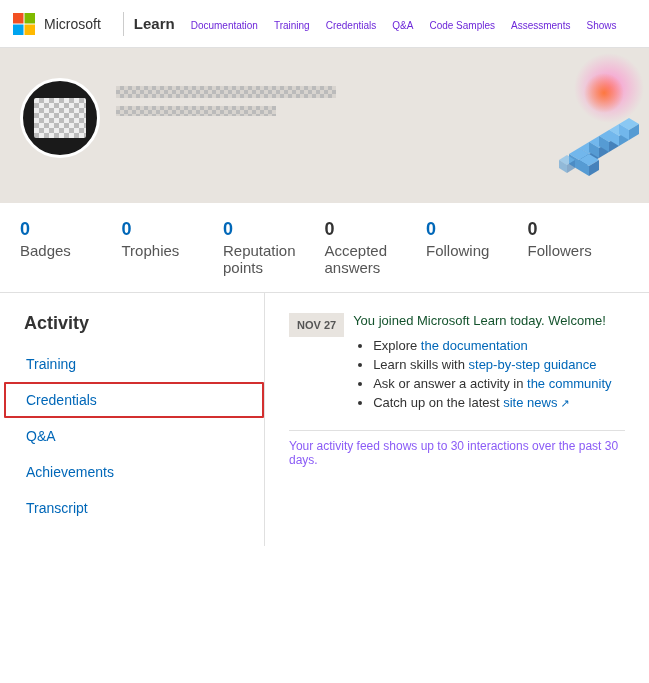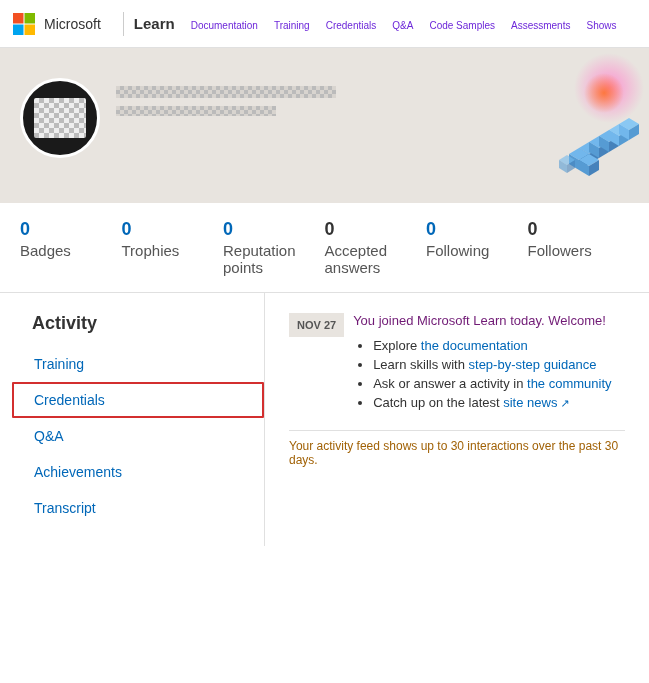--- a/index.html
+++ b/index.html
@@ -132,21 +132,21 @@
     
     .main-content {
       display: flex;
       gap: 0;
     }
 
     
     .sidebar {
       width: 265px;
       flex-shrink: 0;
-      padding: 20px 0 20px 12px;
+      padding: 20px 0 20px 4px;
       border-right: 1px solid #e0e0e0;
     }
     .sidebar-title {
       font-size: 18px;
       font-weight: 700;
       color: #333;
       padding: 0 20px;
       margin-bottom: 12px;
     }
     .sidebar-item {
@@ -191,21 +191,21 @@
       text-align: center;
       min-width: 52px;
       height: fit-content;
       flex-shrink: 0;
     }
     .event-content {
       flex: 1;
     }
     .event-title {
       font-size: 13px;
-      color: #701a75;
+      color: #14532d;
       margin-bottom: 10px;
     }
     .event-list {
       list-style: disc;
       padding-left: 20px;
     }
     .event-list li {
       font-size: 13px;
       color: #333;
       margin-bottom: 4px;
@@ -213,21 +213,21 @@
     .event-list a {
       color: #0067b8;
       text-decoration: none;
     }
     .external-icon::after {
       content: ' ↗';
       font-size: 11px;
     }
     .activity-footer {
       font-size: 12px;
-      color: #a16207;
+      color: #8b5cf6;
       margin-top: 16px;
       padding-top: 8px;
       border-top: 1px solid #e0e0e0;
     }
   </style>
 </head>
 <body>
 
 <nav class="nav-bar">
   <div class="nav-logo">

